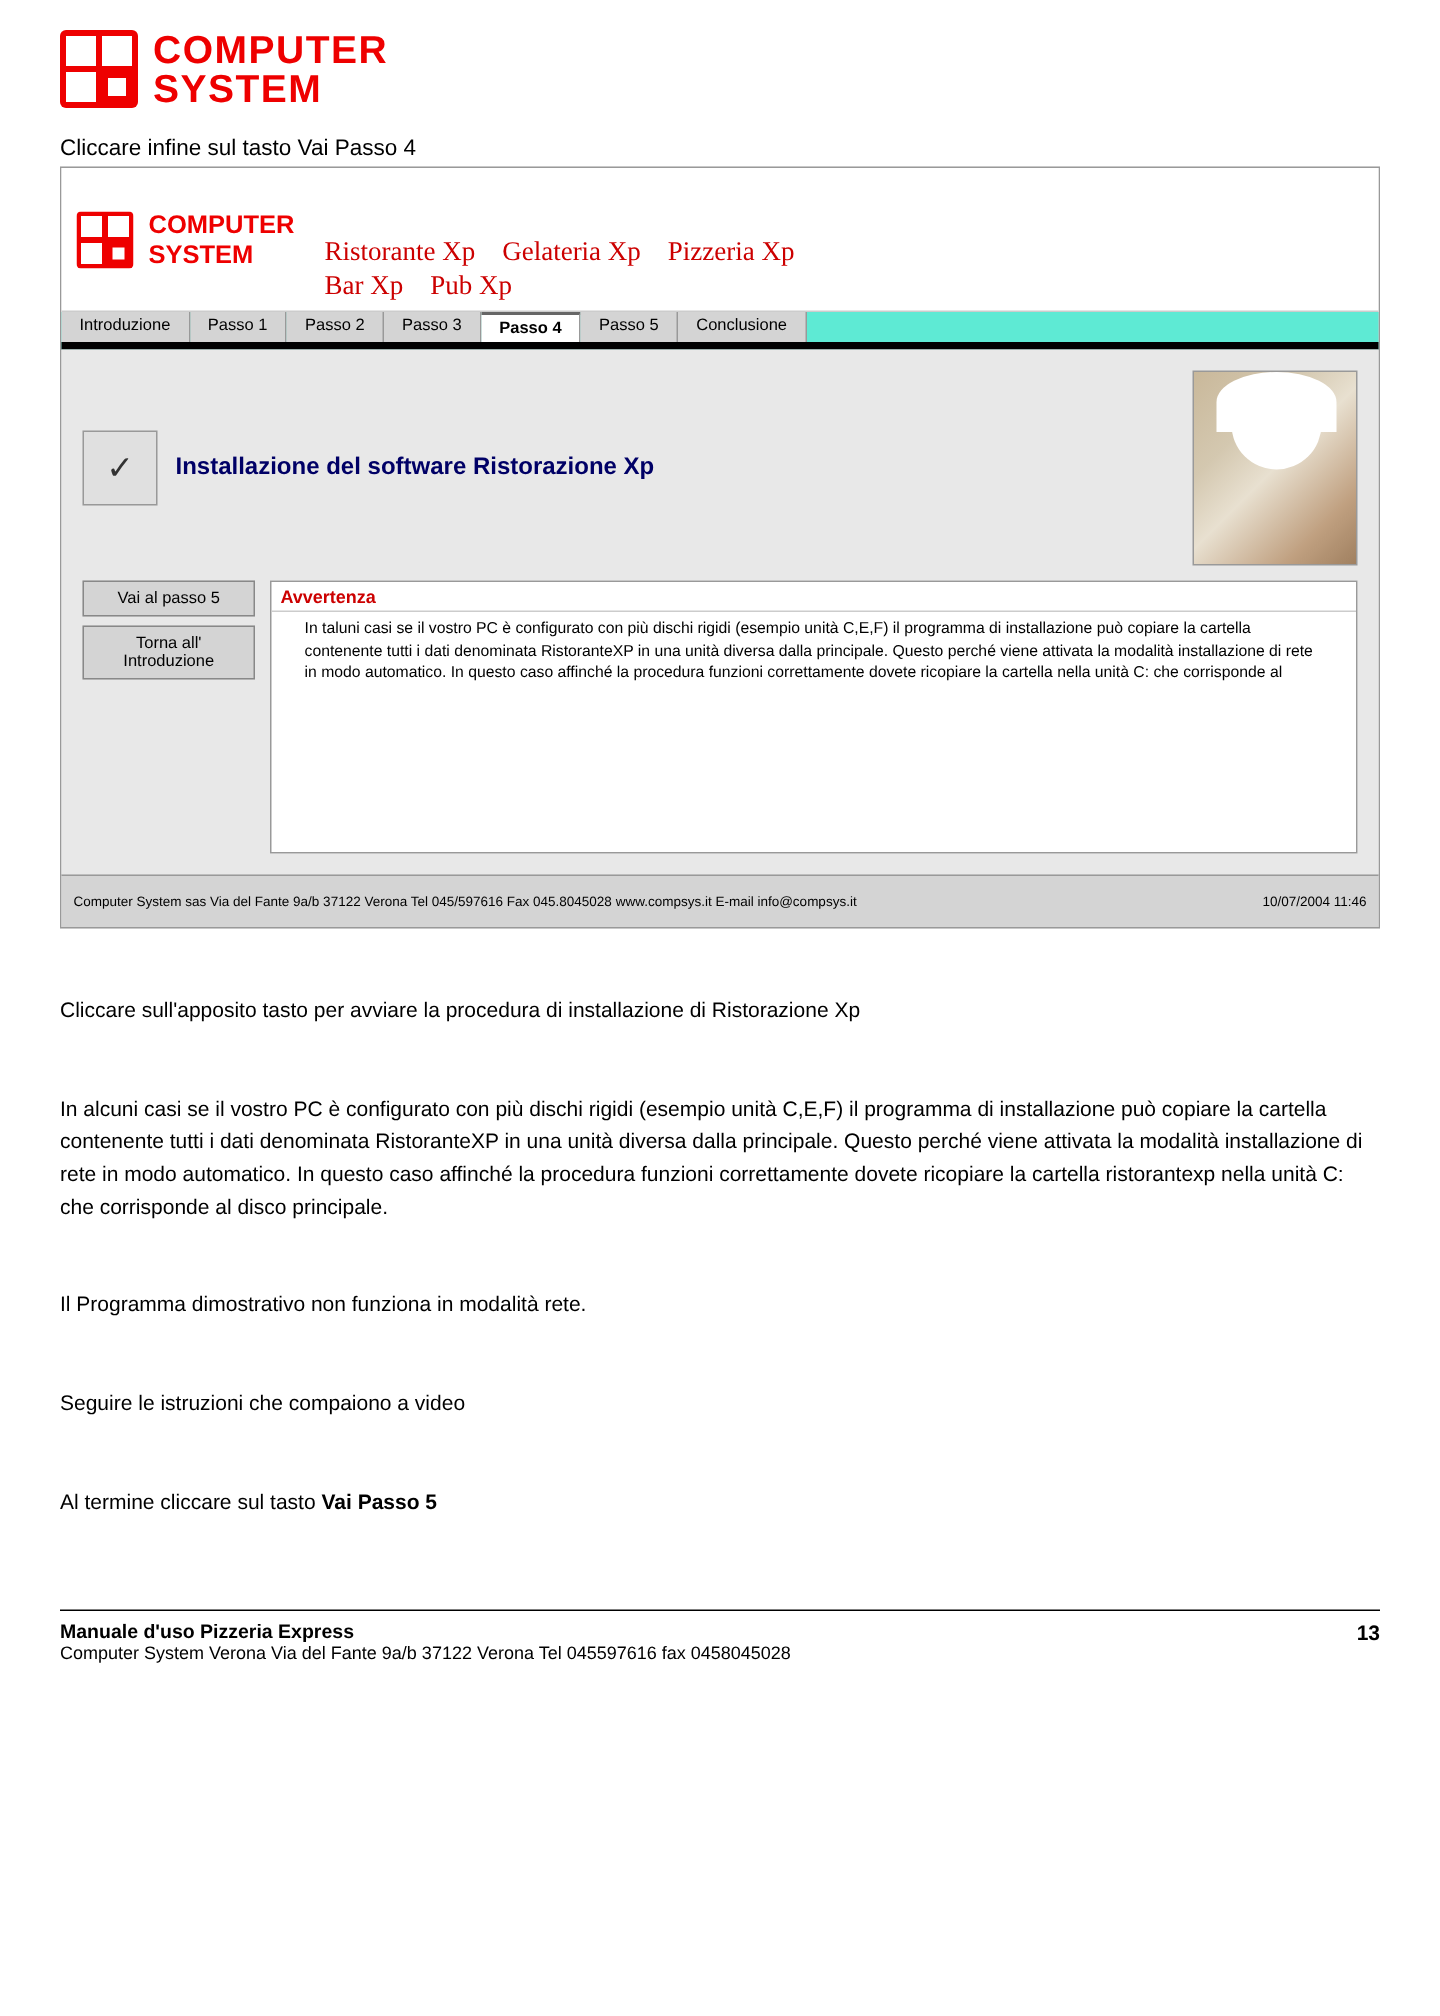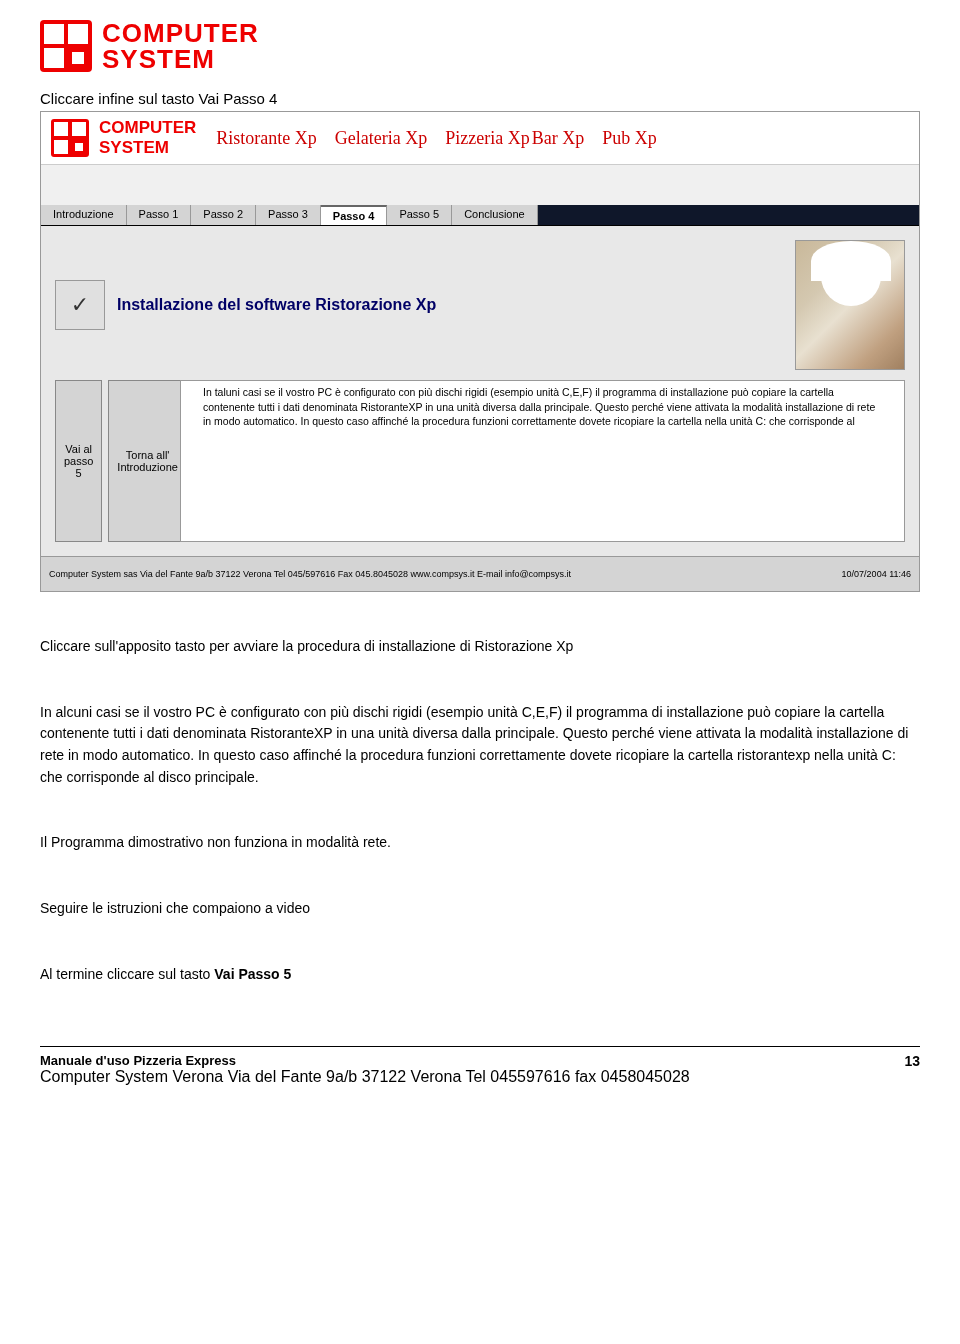--- a/index.html
+++ b/index.html
@@ -81,39 +81,40 @@
       font-weight: 900;
       color: #e00;
     }
     .ss-logo-system {
       font-size: 17px;
       font-weight: 900;
       color: #e00;
     }
     .ss-cursive-menu {
       display: flex;
+      flex-direction: column;
       gap: 2px;
       margin-left: 10px;
+      margin-top: 39px;
     }
     .ss-cursive-row {
       display: flex;
       gap: 18px;
     }
     .ss-cursive-item {
       font-family: 'Brush Script MT', cursive, Georgia, serif;
       font-size: 18px;
       color: #c00;
     }
 
     
     .ss-nav {
-      background: #0f172a;
-      display: flex;
-      border-bottom: 1px solid #000000;
-      margin-top: 40px;
+      background: #5eead4;
+      display: flex;
+      border-bottom: 5px solid #000000;
     }
     .ss-nav-item {
       padding: 3px 12px;
       font-size: 11px;
       color: #000;
       border-right: 1px solid #999;
       background: #d4d4d4;
       cursor: default;
     }
     .ss-nav-item.active {
@@ -185,21 +186,21 @@
       border-radius: 50% 50% 0 0;
     }
 
     .ss-middle-row {
       display: flex;
       gap: 10px;
     }
 
     .ss-buttons {
       display: flex;
-      flex-direction: row;
+      flex-direction: column;
       gap: 6px;
       flex-shrink: 0;
       width: 115px;
     }
     .ss-btn {
       background: #d4d4d4;
       border: 1px solid #888;
       padding: 5px 8px;
       font-size: 11px;
       text-align: center;
@@ -254,21 +255,21 @@
     .page-footer {
       margin-top: 60px;
       border-top: 1px solid #000;
       padding-top: 6px;
     }
     .footer-bold {
       font-size: 13px;
       font-weight: bold;
     }
     .footer-normal {
-      font-size: 16px;
+      font-size: 12px;
     }
     .footer-link {
       font-size: 12px;
       color: #0000cc;
       text-decoration: underline;
     }
     .footer-page-num {
       float: right;
       font-size: 14px;
       font-weight: bold;
@@ -340,20 +341,21 @@
       <div class="ss-main-title">Installazione del software  Ristorazione Xp</div>
       <div class="ss-chef-photo"></div>
     </div>
 
     <div class="ss-middle-row">
       <div class="ss-buttons">
         <button class="ss-btn">Vai al passo 5</button>
         <button class="ss-btn">Torna all' Introduzione</button>
       </div>
       <div class="ss-warning-box">
+        <div class="ss-warning-title">Avvertenza</div>
         <div class="ss-warning-text">In taluni casi se il vostro PC è configurato con più dischi rigidi  (esempio unità C,E,F) il programma di installazione può copiare la cartella contenente tutti i dati denominata RistoranteXP in una unità diversa dalla principale. Questo perché viene attivata la modalità installazione di rete in modo automatico. In questo caso affinché la procedura funzioni correttamente dovete ricopiare la cartella nella unità C: che corrisponde al</div>
       </div>
     </div>
   </div>
 
   <div class="ss-footer">
     <span>Computer System sas Via del Fante 9a/b 37122 Verona Tel 045/597616 Fax 045.8045028    www.compsys.it    E-mail info@compsys.it</span>
     <span>10/07/2004  11:46</span>
   </div>
 </div>

